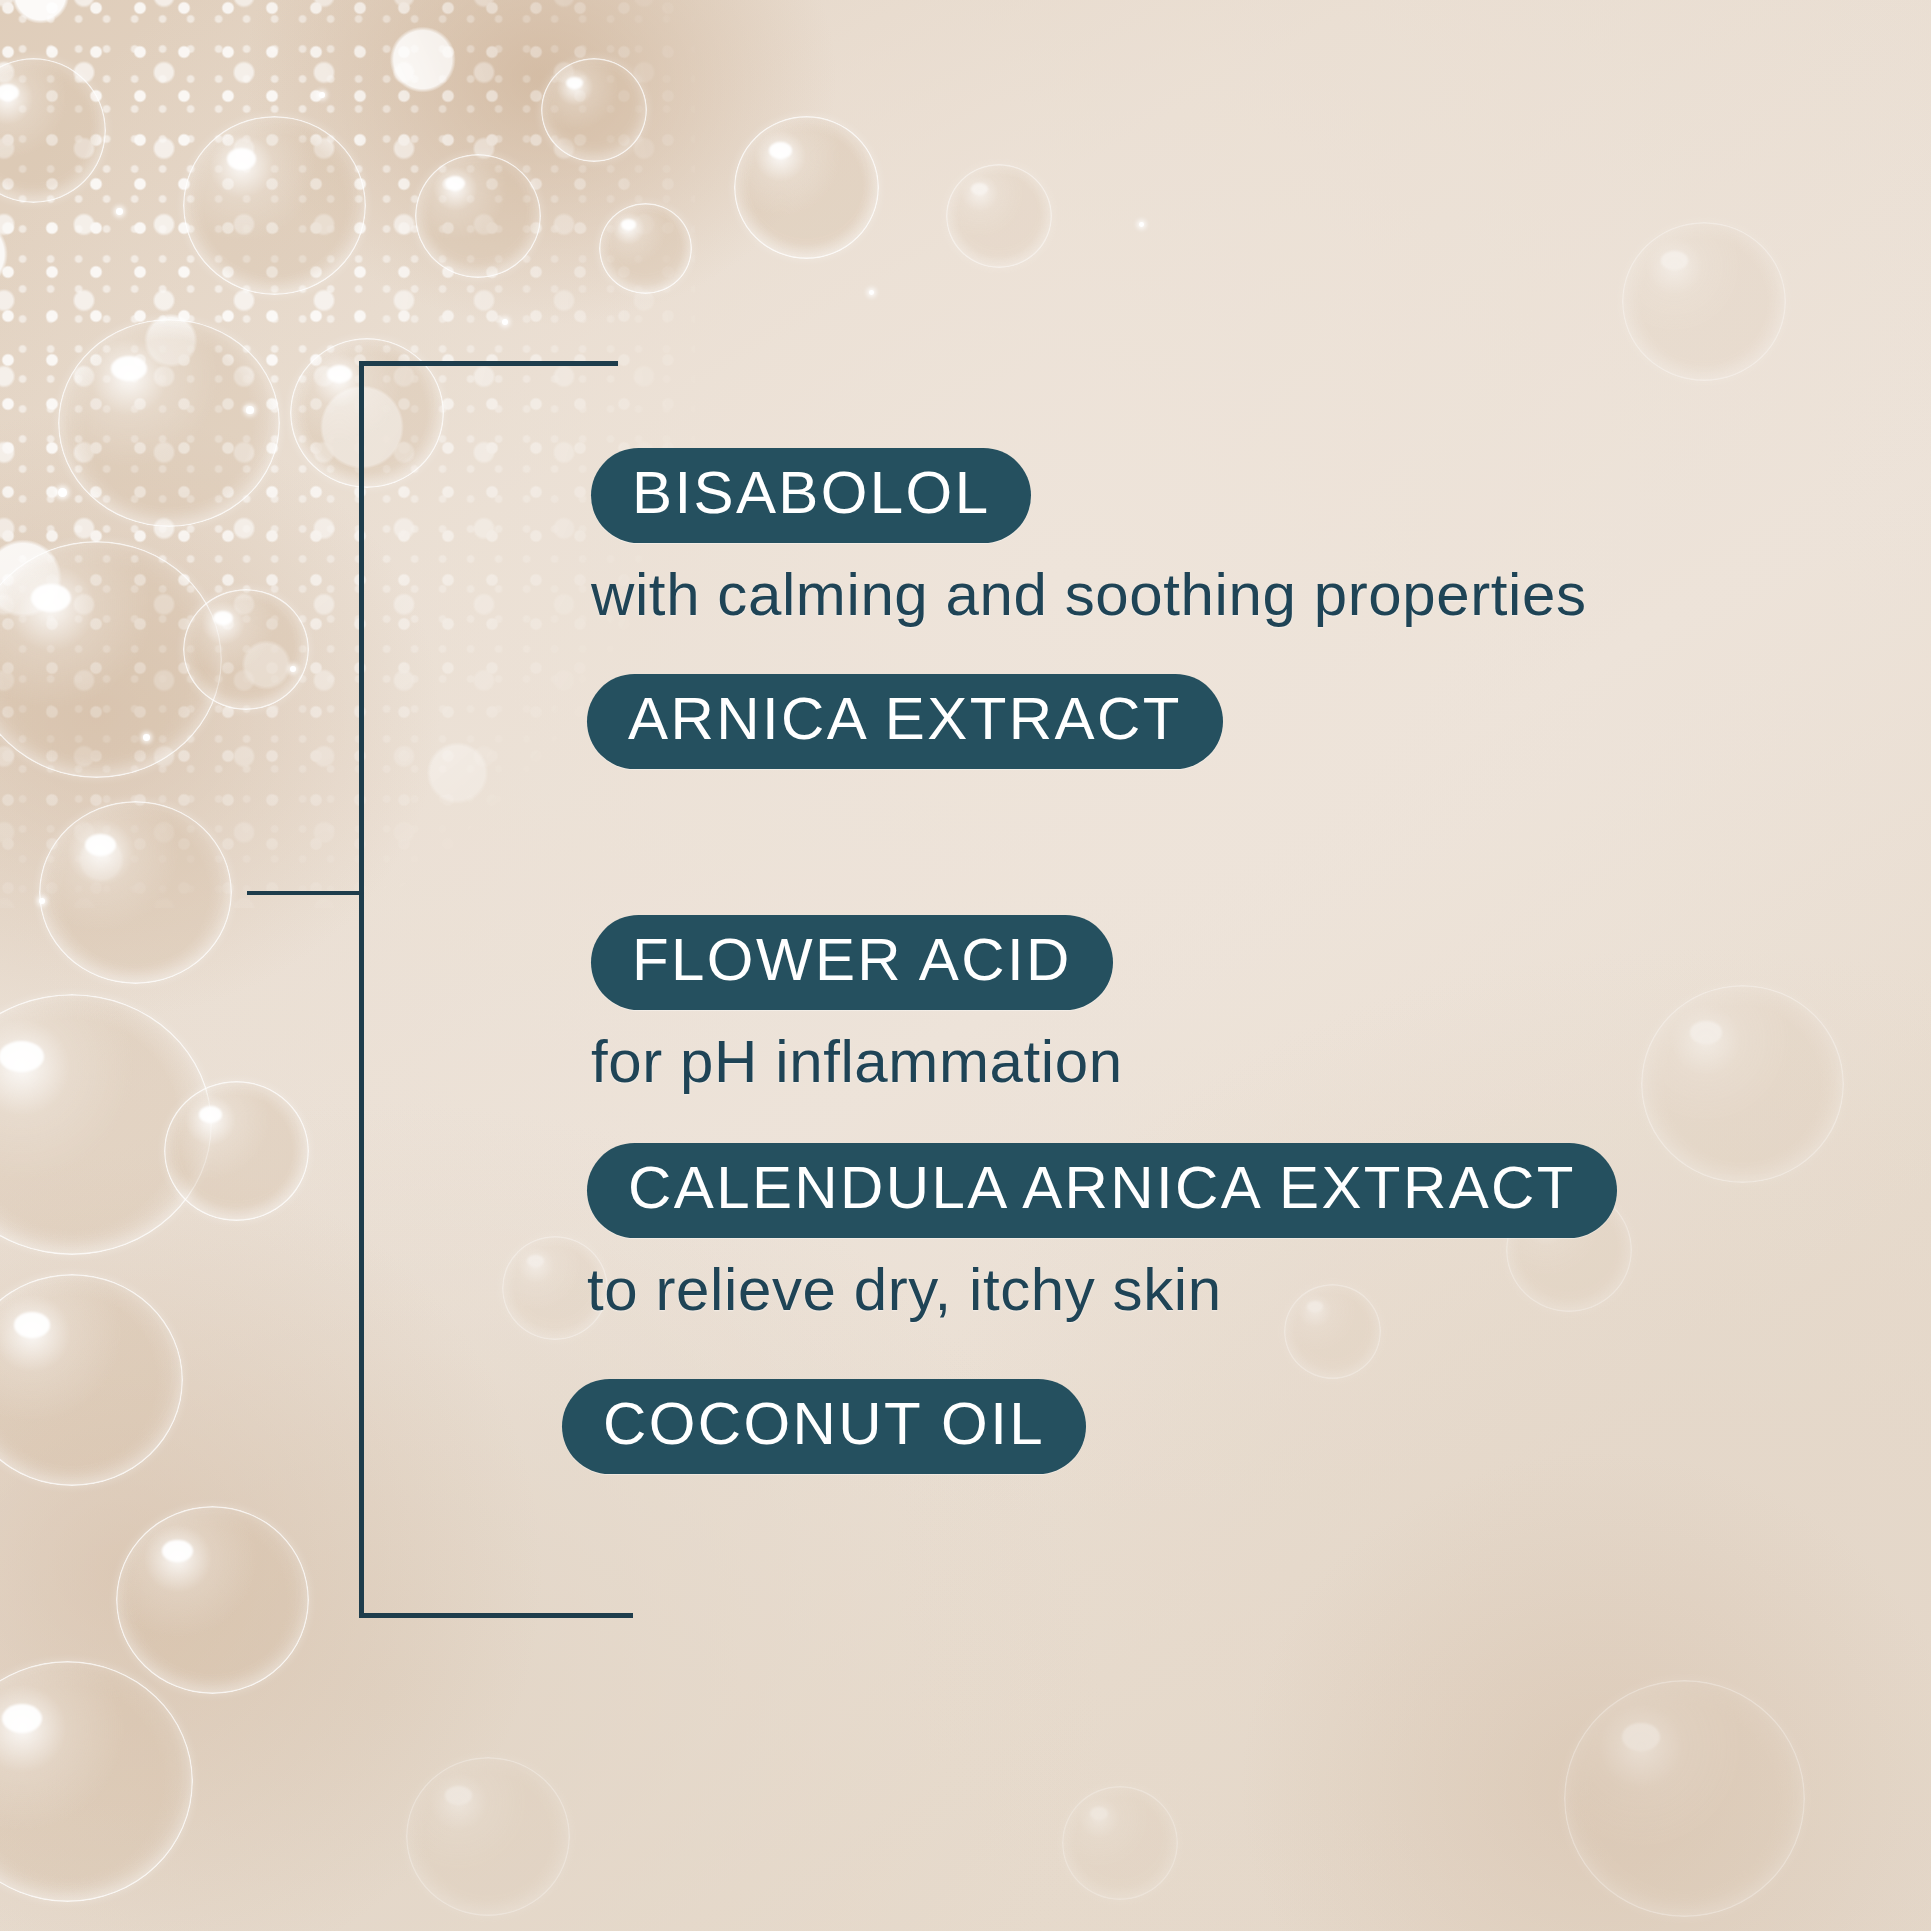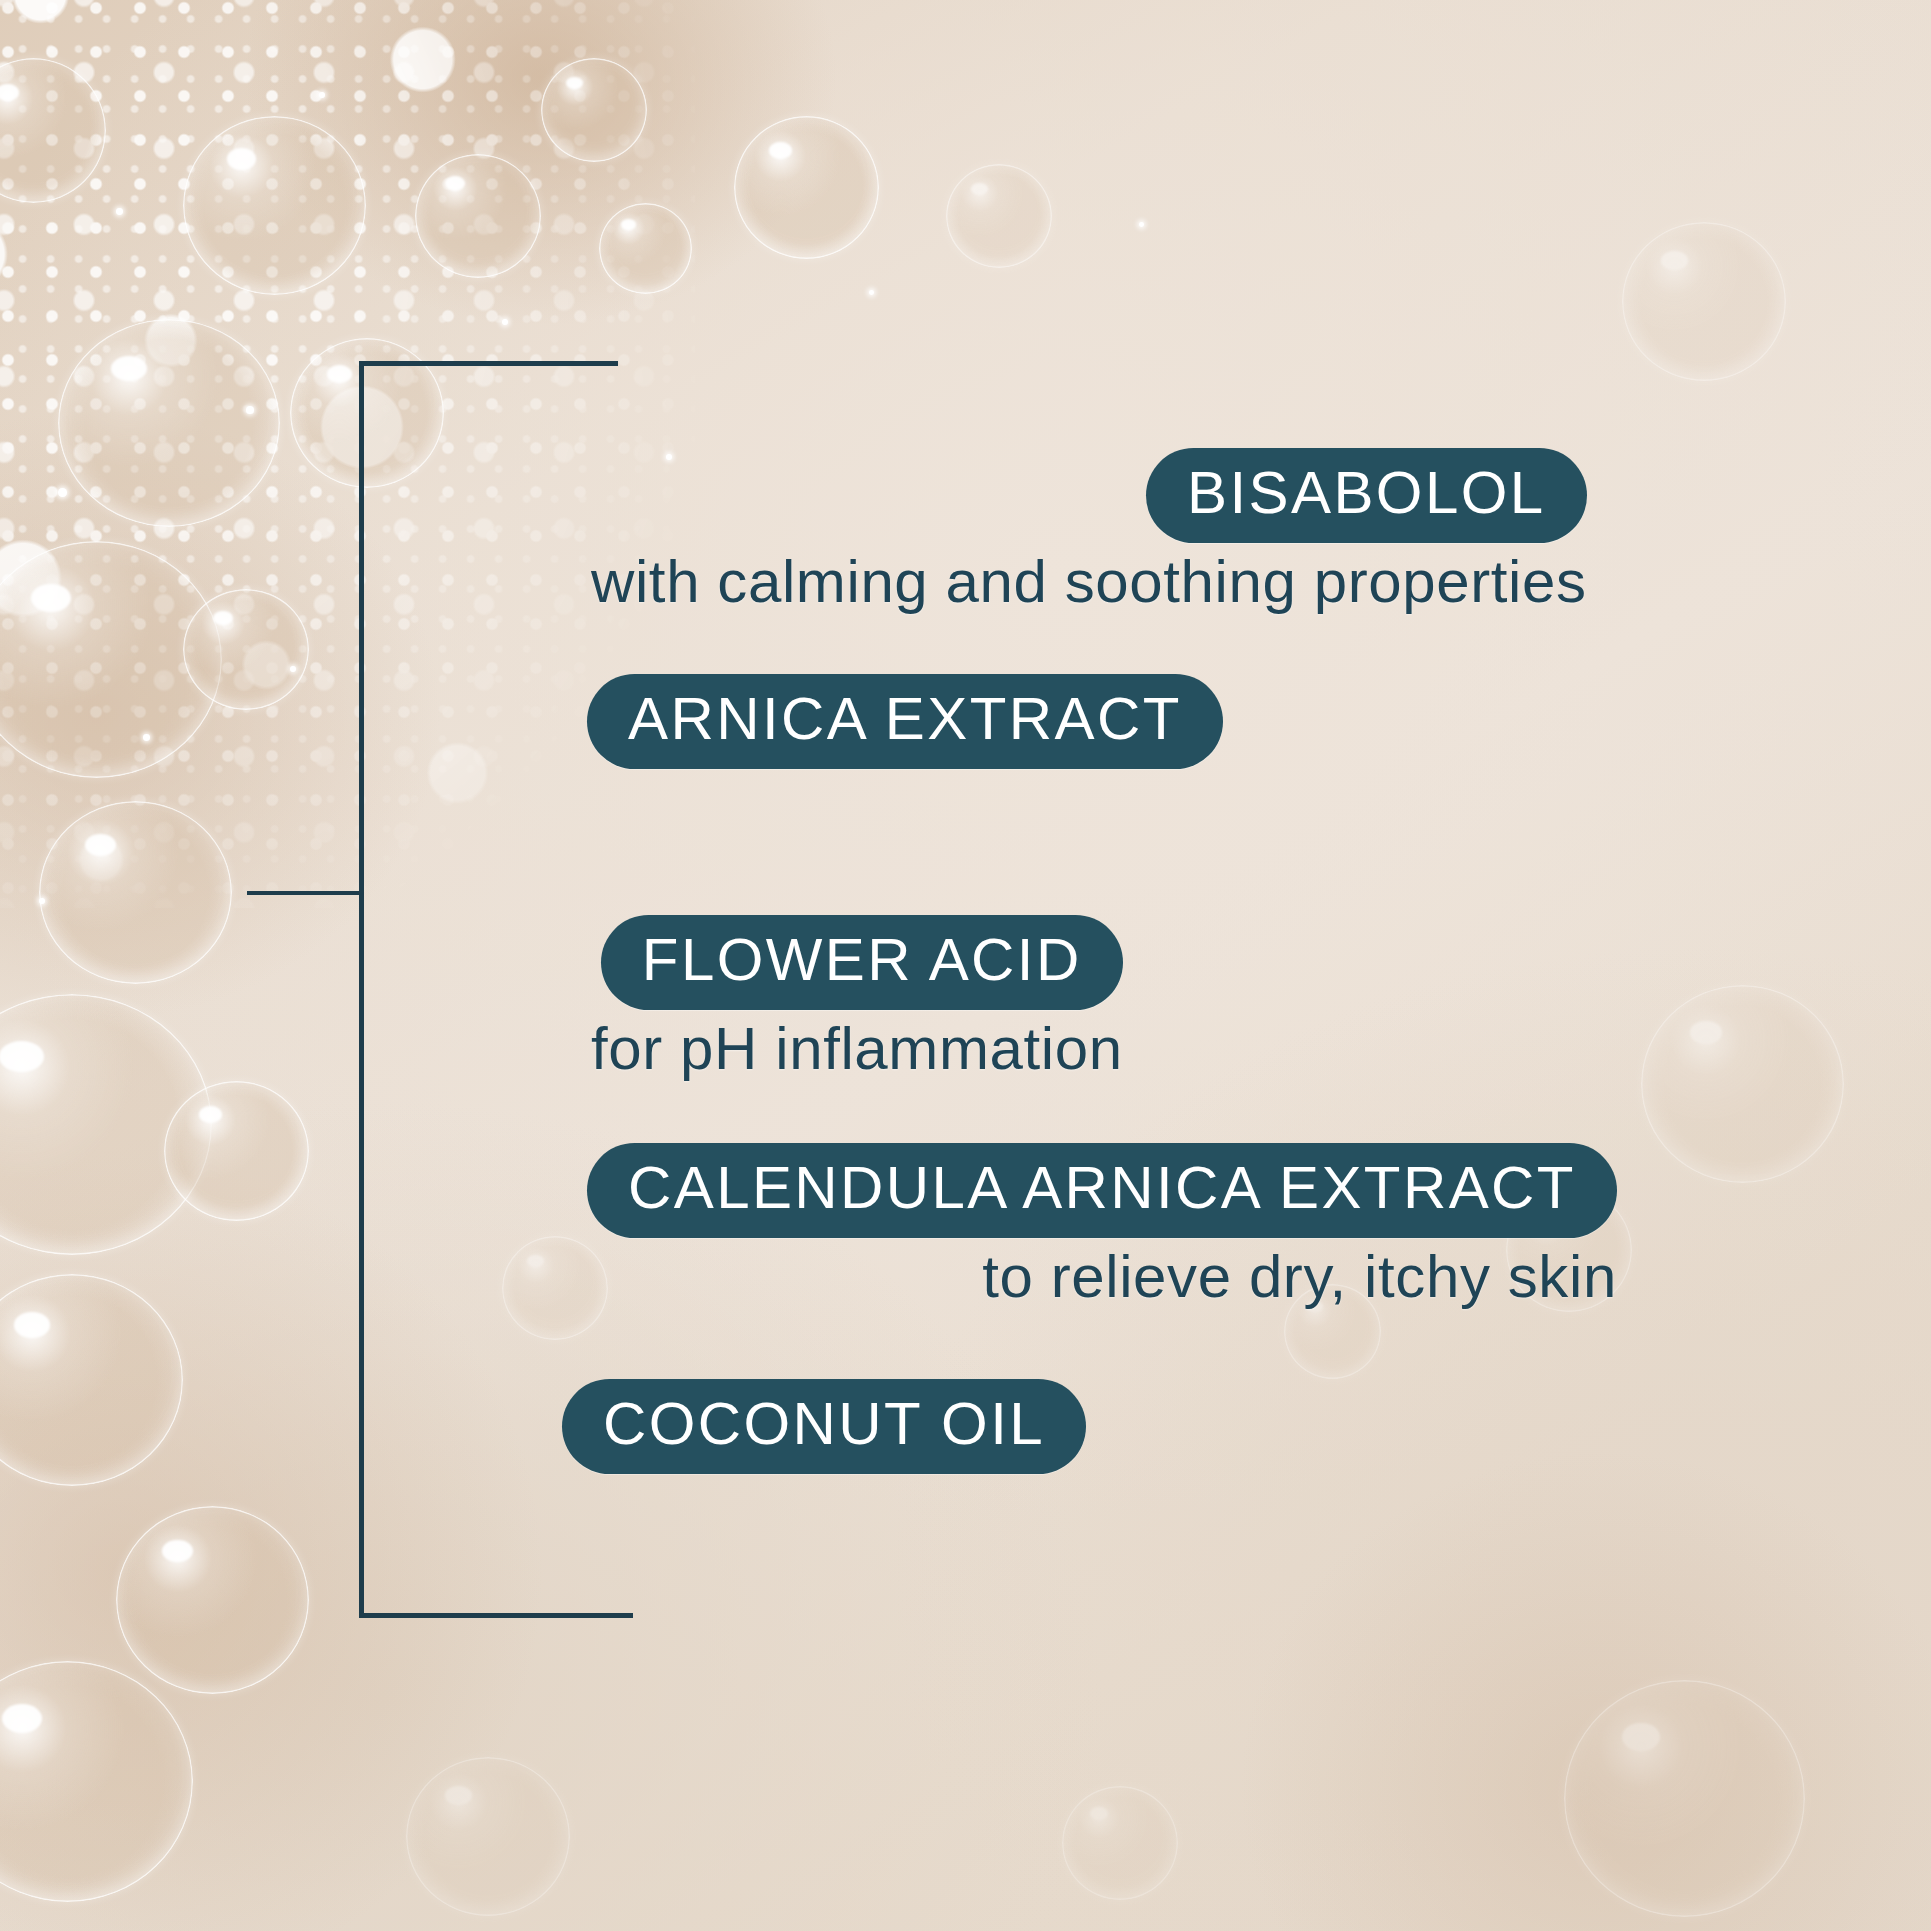--- a/index.html
+++ b/index.html
@@ -77,36 +77,36 @@
     background-position:0 0, 22px 16.4px, 10.6px 32px;
     -webkit-mask-image:radial-gradient(ellipse 90% 85% at 26% 32%, #000 30%, rgba(0,0,0,.5) 60%, rgba(0,0,0,0) 88%);
             mask-image:radial-gradient(ellipse 90% 85% at 26% 32%, #000 30%, rgba(0,0,0,.5) 60%, rgba(0,0,0,0) 88%);
   }
 
   
   .bracket{position:absolute;background:#1e3d4c;}
 
   
   .list{position:absolute;left:0;top:0;width:1931px;height:1931px;}
-  .entry{position:absolute;text-align:right;}
+  .entry{position:absolute;}
   .pill{
     display:inline-block;
     background:#25505f;
     color:#ffffff;
     border-radius:965px;
     padding:15.4px 41px 19.3px 41px;
     font-size:60px;
     line-height:1.0;
     letter-spacing:2.4px;
     font-weight:400;
     white-space:nowrap;
     box-shadow:0 1px 0 rgba(255,255,255,.35);
   }
   .desc{
-    margin-top:7px;
+    margin-top:20px;
     color:#1f4456;
     font-size:60px;
     line-height:1.08;
     letter-spacing:0.6px;
     font-weight:400;
     white-space:nowrap;
     text-shadow:0 1px 1.9px rgba(255,255,255,.45);
   }
 </style>
 </head>

